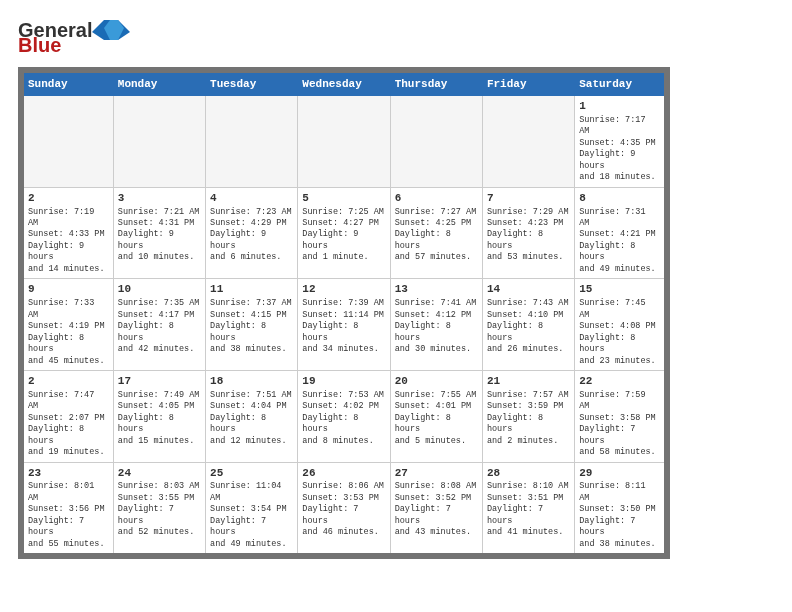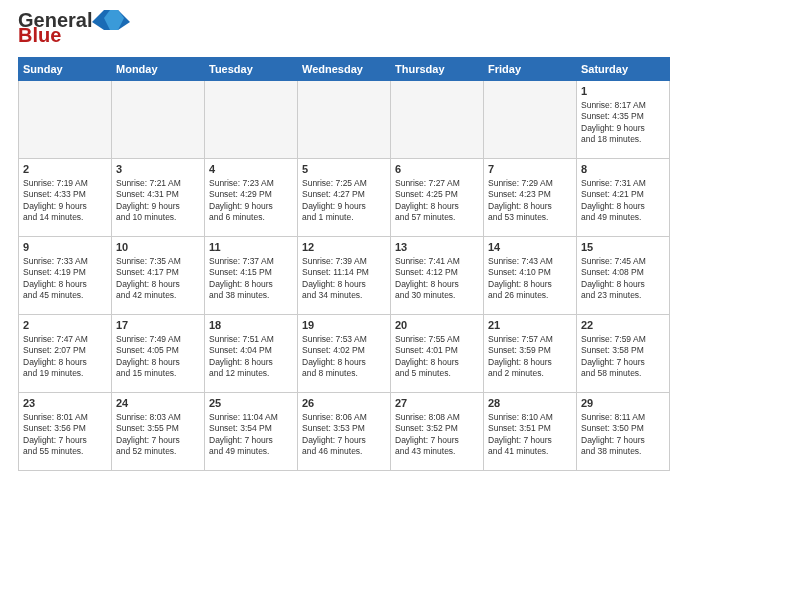--- a/index.html
+++ b/index.html
@@ -7,21 +7,21 @@
       font-family: Arial, sans-serif;
       background: #fff;
       width: 792px;
       height: 612px;
       overflow: hidden;
     }
     .page {
       width: 688px;
       height: 612px;
       background: #fff;
-      padding: 8px 18px 10px 18px;
+      padding: 18px 18px 10px 18px;
     }
     .header {
       display: flex;
       justify-content: space-between;
       align-items: flex-start;
       margin-bottom: 10px;
     }
     .logo {
       display: flex;
       flex-direction: column;
@@ -37,22 +37,23 @@
       line-height: 1.1;
     }
     .location {
       font-size: 14px;
       color: #555;
       margin-top: 2px;
     }
     .calendar {
       width: 100%;
       border-collapse: collapse;
-      border: 1px solid #737373;
+      border: 6px solid #737373;
       font-size: 9.5px;
+      font-family: Liberation Mono, monospace;
     }
     .calendar th {
       background: #2a6db5;
       color: #fff;
       padding: 5px 4px;
       text-align: left;
       font-size: 11px;
       font-weight: bold;
       border: 1px solid #2a6db5;
     }
@@ -122,21 +123,21 @@
     <tbody id="calendar-body">
     <tr>
           <td class="empty"></td>
           <td class="empty"></td>
           <td class="empty"></td>
           <td class="empty"></td>
           <td class="empty"></td>
           <td class="empty"></td>
           <td>
             <span class="day-num">1</span>
-            <div class="day-info" style="white-space: pre-line;">Sunrise: 8:17 AM
+            <div class="day-info" style="white-space: pre-line;">Sunrise: 7:17 AM
 Sunset: 4:35 PM
 Daylight: 9 hours
 and 18 minutes.</div>
           </td>
         </tr>
         <tr>
           <td>
             <span class="day-num">2</span>
             <div class="day-info" style="white-space: pre-line;">Sunrise: 7:19 AM
 Sunset: 4:33 PM

